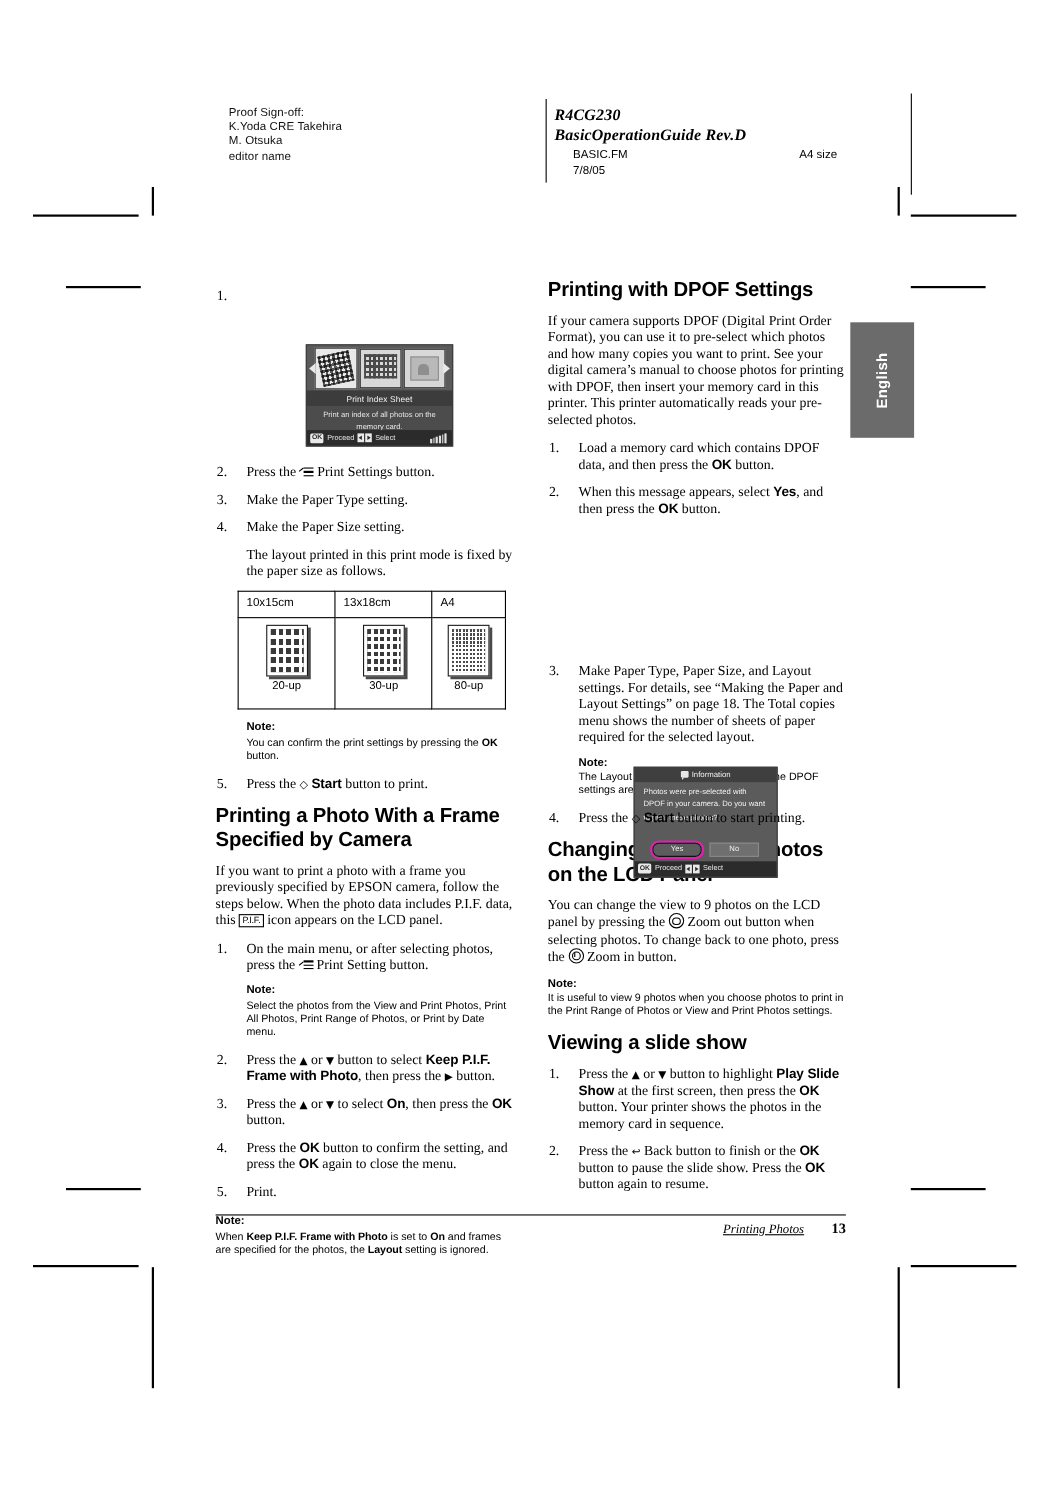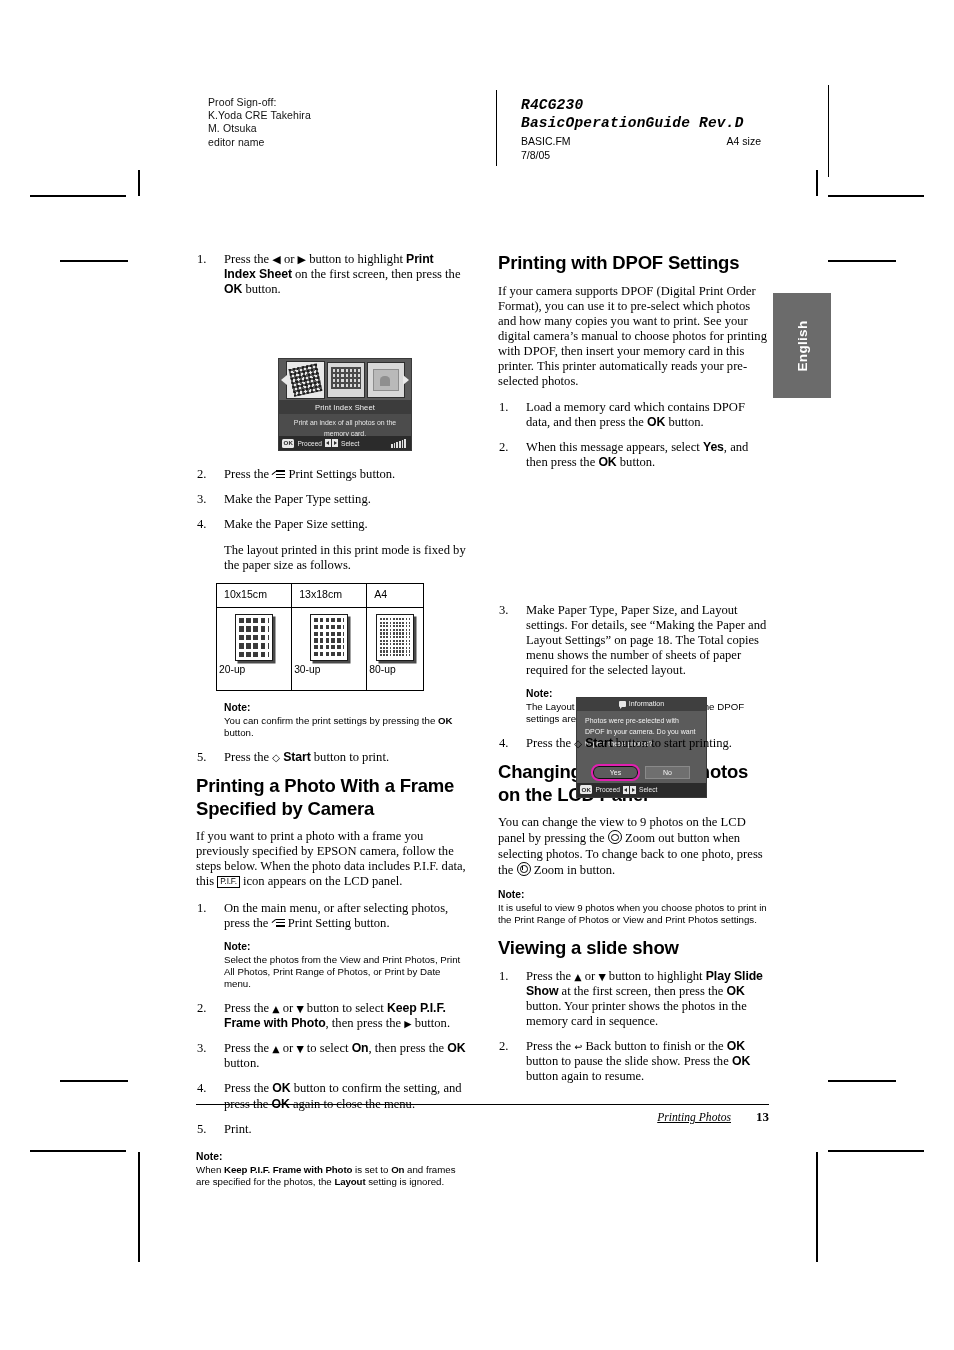--- a/index.html
+++ b/index.html
@@ -48,23 +48,23 @@
     letter-spacing: .1px;
   }
   .proof-signoff div { white-space: nowrap; }
   .hdr-divider {
     position: absolute;
     background: #000;
     width: 1.3px;
   }
   .doc-id {
     position: absolute;
-    left: 313px;
+    left: 296px;
     top: 0px;
-    font-family: Liberation Mono, monospace;
+    font-family: Liberation Serif, serif;
   }
   .doc-id .line1 {
     font-size: 14.5px;
     font-weight: bold;
     font-style: italic;
     letter-spacing: .2px;
     line-height: 18px;
   }
   .doc-id .line2 {
     font-size: 14.5px;
@@ -418,38 +418,39 @@
   }
   .batt i {
     display: block;
     width: 1.6px;
     background: #e0e0e0;
   }
 
   
   table.layout {
     border-collapse: collapse;
-    width: 208px;
+    width: 244px;
     margin: 2px 0 11px 20px;
     font-family: "Liberation Sans", sans-serif;
   }
   table.layout td, table.layout th {
     border: 1px solid #000;
     padding: 0;
     vertical-align: top;
   }
   table.layout th {
     font-size: 10.6px;
     font-weight: normal;
     text-align: left;
     padding: 4px 6px 4px 7px;
     height: 15px;
   }
   table.layout td {
     padding: 6px 2px 4px 2px;
+    text-align: center;
     height: 72px;
   }
   .sheet {
     width: 38px;
     height: 47px;
     margin: 0 auto 3px auto;
     background: #ffffff;
     border: 1.6px solid #1a1a1a;
     box-shadow: 2.5px 2.5px 0 0 #4a4a4a;
     position: relative;
@@ -640,21 +641,20 @@
 
   <div class="lang-tab">
     <span>English</span>
   </div>
 
   <div class="col col-left">
 
     <ol class="steps">
       <li>
         <span class="num">1.</span>
-        <span><span>Press the </span><span class="gi">◀</span><span> or </span><span class="gi">▶</span><span> button to highlight </span><b>Print Index Sheet</b><span> on the first screen, then press the </span><b>OK</b><span> button.</span></span>
       </li>
     </ol>
 
     <div style="position:relative; height:160px;">
       <div class="lcd1">
         <div class="thumbs">
           <div class="thumb sel">
               <div class="grid-mini"></div>
             </div>
           <div class="thumb">

